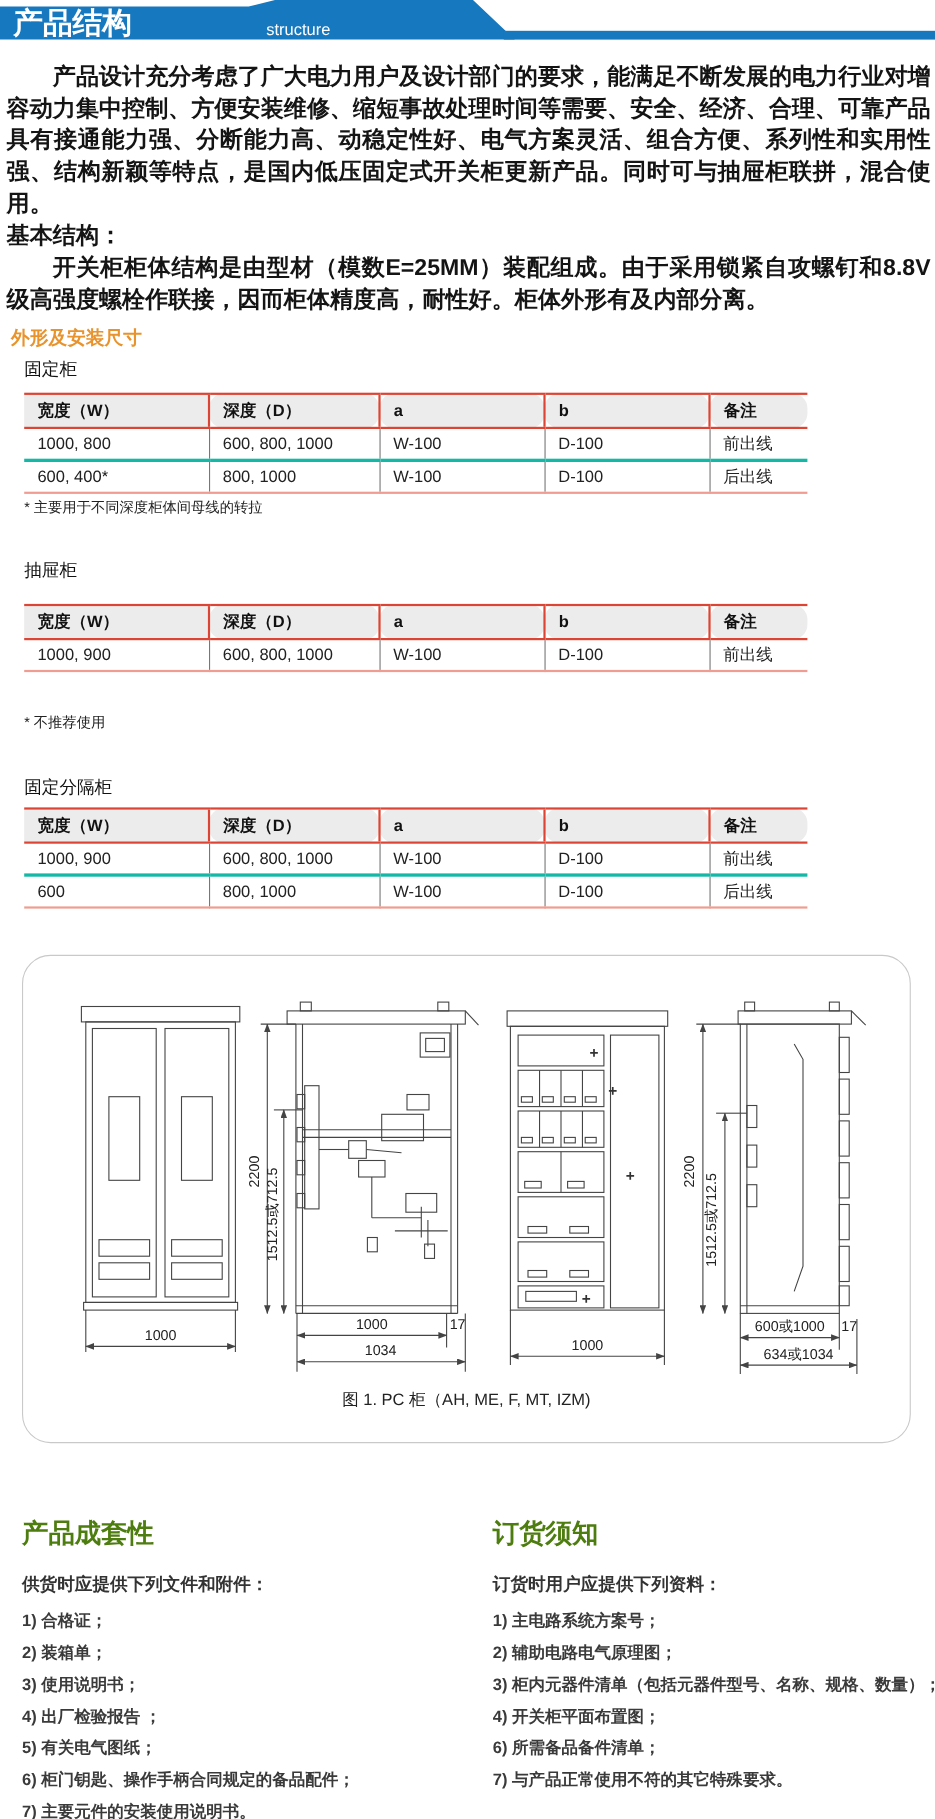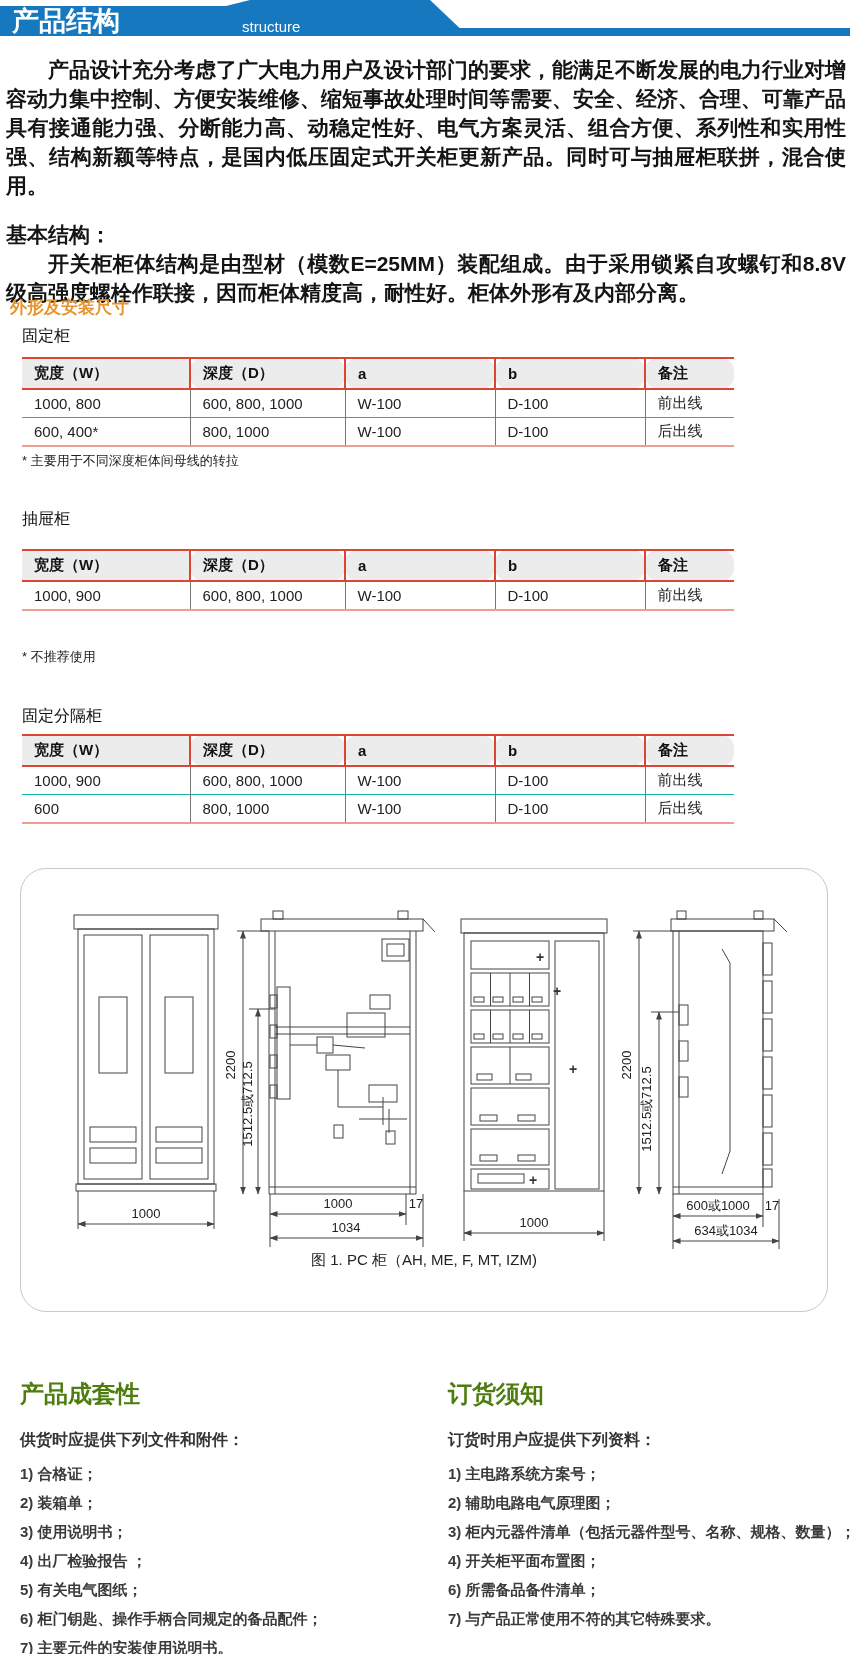--- a/index.html
+++ b/index.html
@@ -6,45 +6,45 @@
   .page {
     position:relative; width:850px; height:1654px; overflow:hidden; background:#ffffff;
     font-family:"Liberation Sans","DejaVu Sans",sans-serif; color:#151515;
   }
   .abs { position:absolute; }
 
   
   .intro { top:55px; left:6px; width:840px; font-size:21px; line-height:29px;
            font-weight:bold; color:#141414; text-align:justify; }
   .intro p { margin:0; text-indent:2em; }
-  .intro p.nolbl { text-indent:0;margin-top:20px; }
+  .intro p.nolbl { text-indent:0; }
 
   .sec-heading { color:#e8932c; font-size:17px; font-weight:bold; left:10px; }
 
   .tbl-title { font-size:16px; color:#111; left:22px; }
   .footnote { font-size:13px; color:#222; left:22px; }
 
   table.dim-table { left:22px; width:712px; border-collapse:collapse; table-layout:fixed;
                     font-size:15px; border-bottom:2px solid #ef9d92; }
   table.dim-table col:nth-child(1){width:168px}
   table.dim-table col:nth-child(2){width:155px}
   table.dim-table col:nth-child(3){width:150px}
   table.dim-table col:nth-child(4){width:150px}
   table.dim-table col:nth-child(5){width:89px}
   table.dim-table th { background:#ececec; font-weight:bold; text-align:left; color:#111;
                        height:29px; padding:0 0 0 12px;
                        border-top:2px solid #dc4433; border-bottom:2px solid #dc4433; }
   table.dim-table th + th { border-left:2px solid #dc4433;border-radius:13px; }
   table.dim-table td { height:27px; padding:0 0 0 12px; color:#222; font-weight:normal; }
   table.dim-table td + td { border-left:1px solid #777; }
-  table.dim-table tbody tr + tr td { border-top:1px solid #14b8a6;margin-top:48px; }
+  table.dim-table tbody tr + tr td { border-top:3px solid #14b8a6;margin-top:48px; }
 
   .fig-panel { top:868px; left:20px; width:806px; height:442px; border:1px solid #c9c9c9;
                border-radius:26px; background:#fff; }
-  .fig-caption { position:absolute; top:382px; left:0; width:100%; text-align:center;
+  .fig-caption { position:absolute; top:394px; left:0; width:100%; text-align:center;
                  font-size:15px; color:#222; }
 
   .bottom-col h3 { margin:0; color:#4d7c0f; font-size:24px; font-weight:bold; }
   .bottom-col .list-intro { margin:20px 0 8px 0; font-size:16px; font-weight:bold; color:#333; }
   .bottom-col ul { list-style:none; margin:0; padding:0; }
   .bottom-col li { font-size:15px; font-weight:bold; color:#3a3a3a; line-height:29px; white-space:nowrap; }
   .col-left  { top:1378px; left:20px;  width:420px; }
   .col-right { top:1378px; left:448px; width:402px; }
 </style>
 </head>

